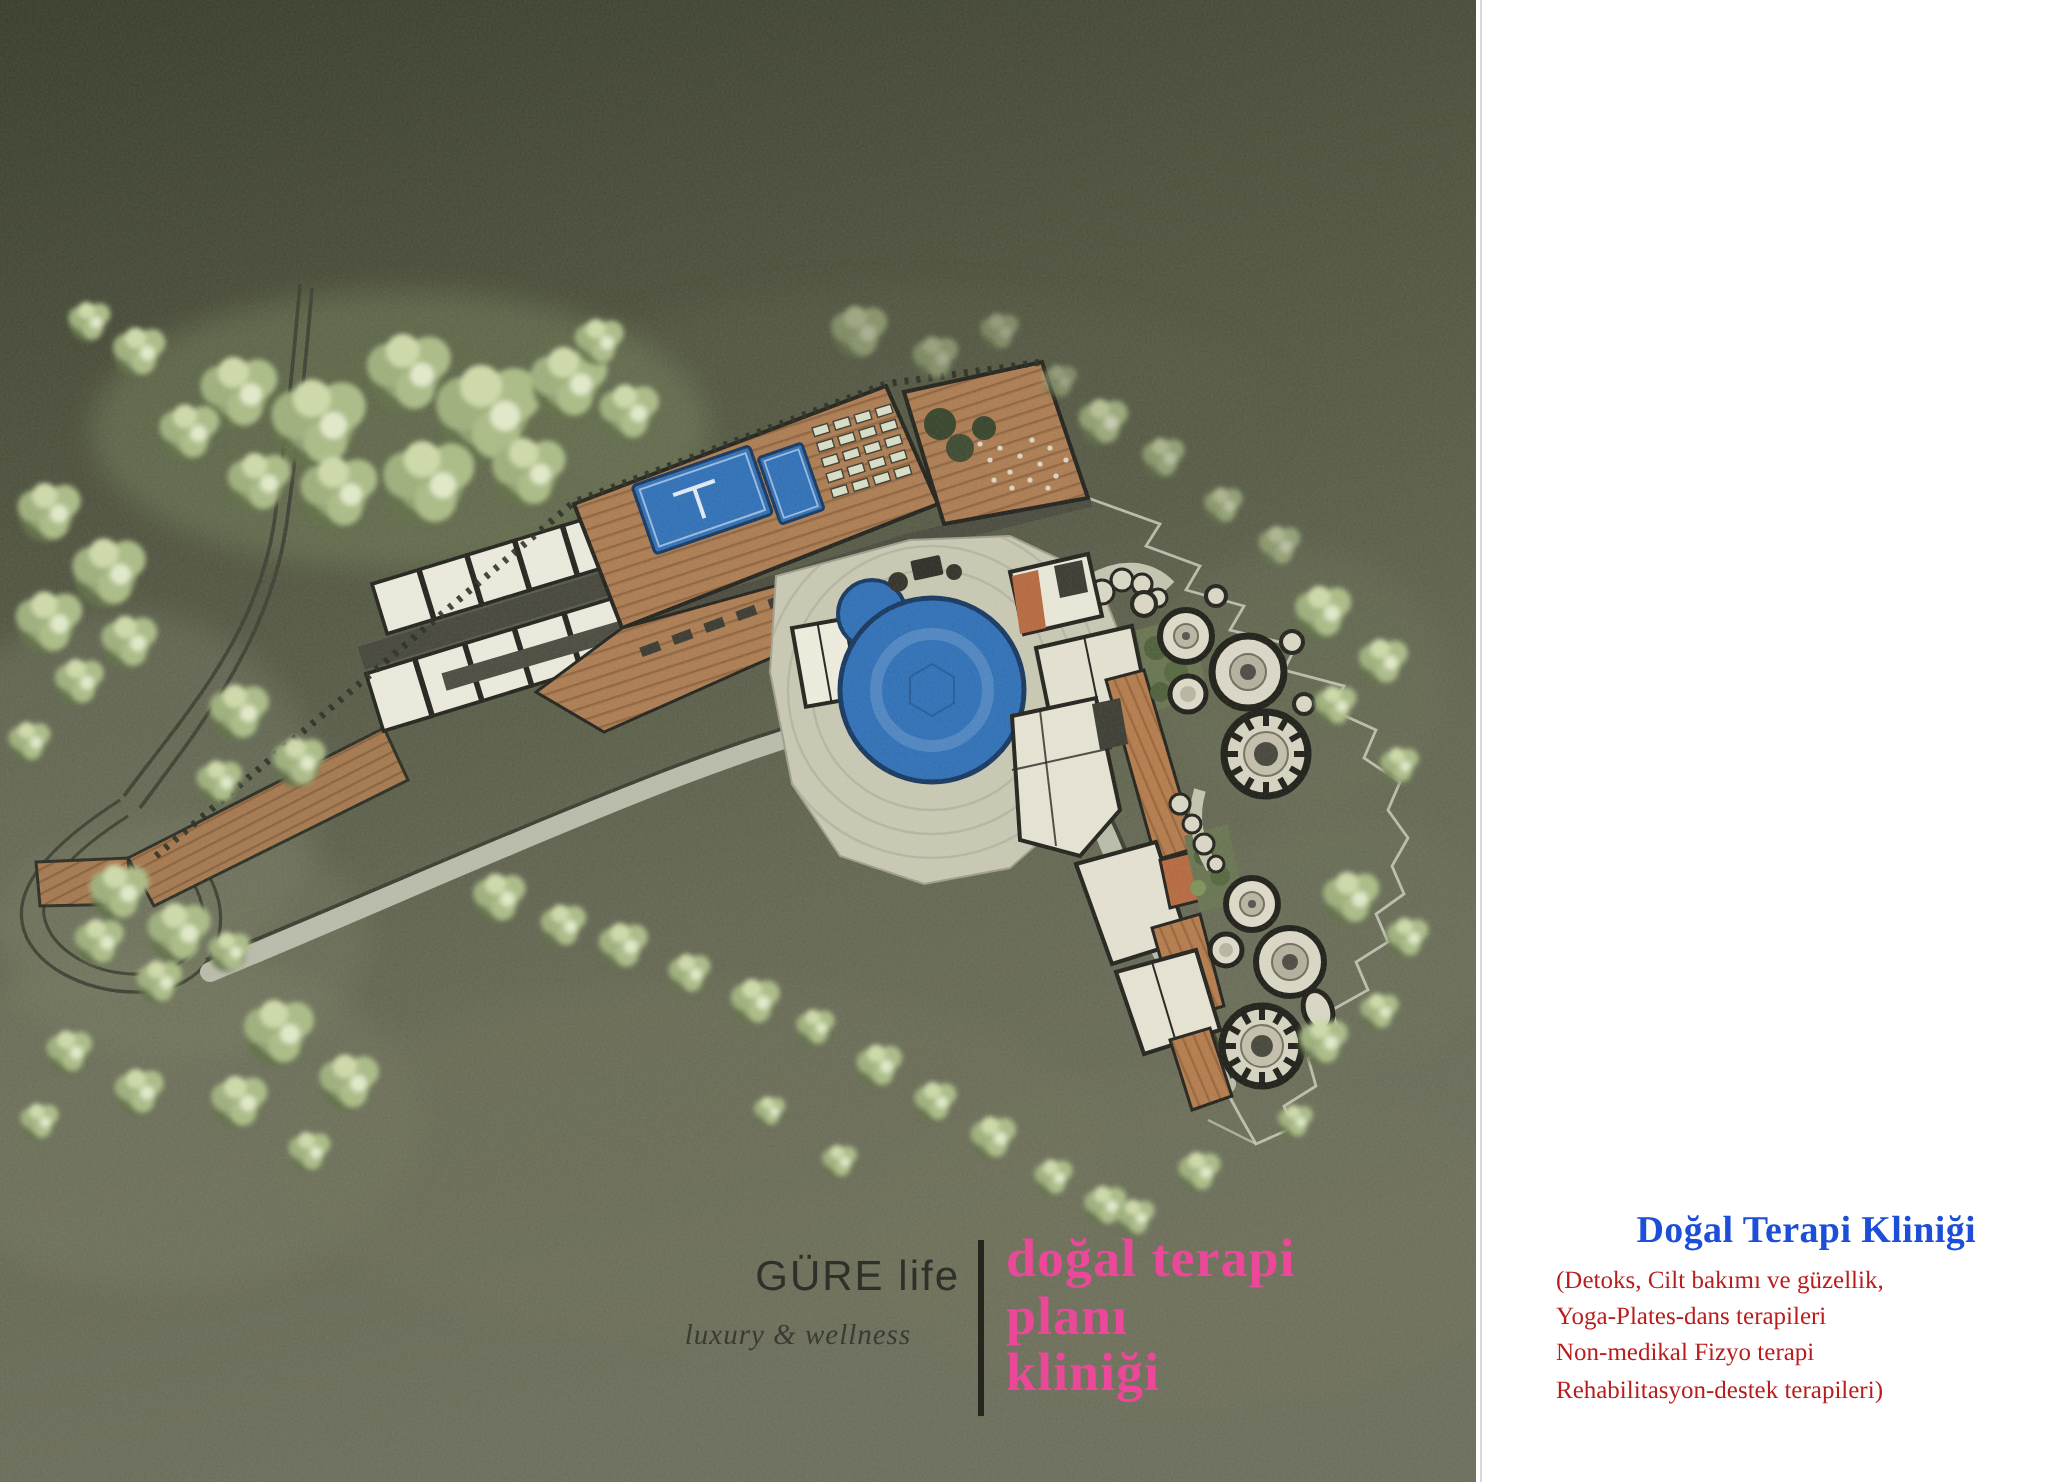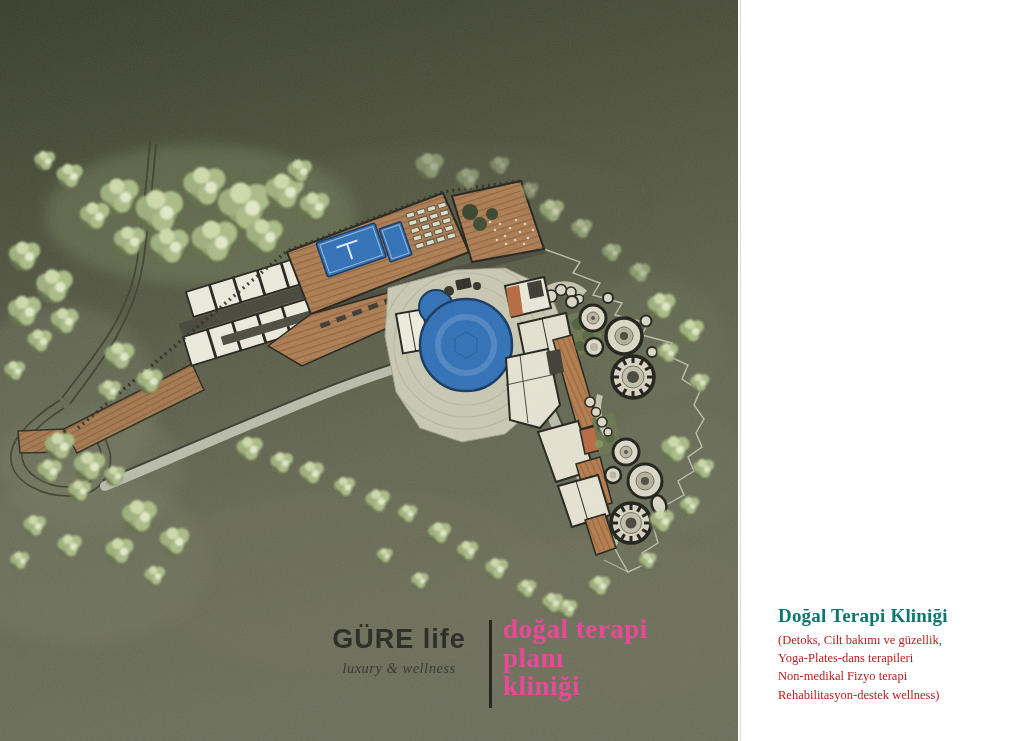--- a/index.html
+++ b/index.html
@@ -1,32 +1,32 @@
 <!DOCTYPE html>
 <html><head>
 <meta charset="utf-8">
 <style>
   html,body{margin:0;padding:0;background:#ffffff;}
   .canvas{position:relative;width:1024px;height:741px;background:#ffffff;overflow:hidden;
           font-family:"Liberation Serif", serif;}
   .plan-svg{position:absolute;left:0;top:0;}
   
   .logo-block{position:absolute;left:318px;top:624px;width:162px;text-align:right;}
-  .logo-brand{font-family:"Liberation Sans", sans-serif;font-size:27px;font-weight:700;
-              color:#30302a;letter-spacing:1px;line-height:30px;text-align:center;}
+  .logo-brand{font-family:"Liberation Sans", sans-serif;font-size:21px;font-weight:400;
+              color:#30302a;letter-spacing:1px;line-height:30px;}
   .logo-tagline{font-family:"Liberation Serif", serif;font-style:italic;font-size:14.5px;
                 color:#3b3b33;margin-top:6px;letter-spacing:0.5px;text-align:center;}
   .logo-divider{position:absolute;left:489px;top:620px;width:2.5px;height:88px;background:#26261f;}
   .title-block{position:absolute;left:503px;top:615px;}
   .plan-title-line{font-family:"Liberation Serif", serif;font-weight:700;font-size:27px;
                    line-height:28.5px;color:#ec4899;letter-spacing:0.5px;}
   
   .note-block{position:absolute;left:778px;top:605px;width:210px;}
   .note-title{font-family:"Liberation Serif", serif;font-weight:700;font-size:19px;
-              color:#0f766e;margin-bottom:4px;letter-spacing:0.2px;}
+              color:#1d4ed8;margin-bottom:4px;letter-spacing:0.2px;text-align:right;}
   .note-line{font-family:"Liberation Serif", serif;font-size:12.5px;
              line-height:18.2px;color:#b91c1c;}
 </style>
 </head>
 <body>
 
 <div class="canvas">
 
 <svg class="plan-svg" width="1024" height="741" viewBox="0 0 1024 741">
   <defs>
@@ -420,16 +420,16 @@
   <div class="plan-title-line">doğal terapi</div>
   <div class="plan-title-line">planı</div>
   <div class="plan-title-line">kliniği</div>
 </div>
 
 <div class="note-block">
   <div class="note-title">Doğal Terapi Kliniği</div>
   <div class="note-line">(Detoks, Cilt bakımı ve güzellik,</div>
   <div class="note-line">Yoga-Plates-dans terapileri</div>
   <div class="note-line">Non-medikal Fizyo terapi</div>
-  <div class="note-line">Rehabilitasyon-destek wellness)</div>
+  <div class="note-line">Rehabilitasyon-destek terapileri)</div>
 </div>
 
 </div>
 
 </body></html>

